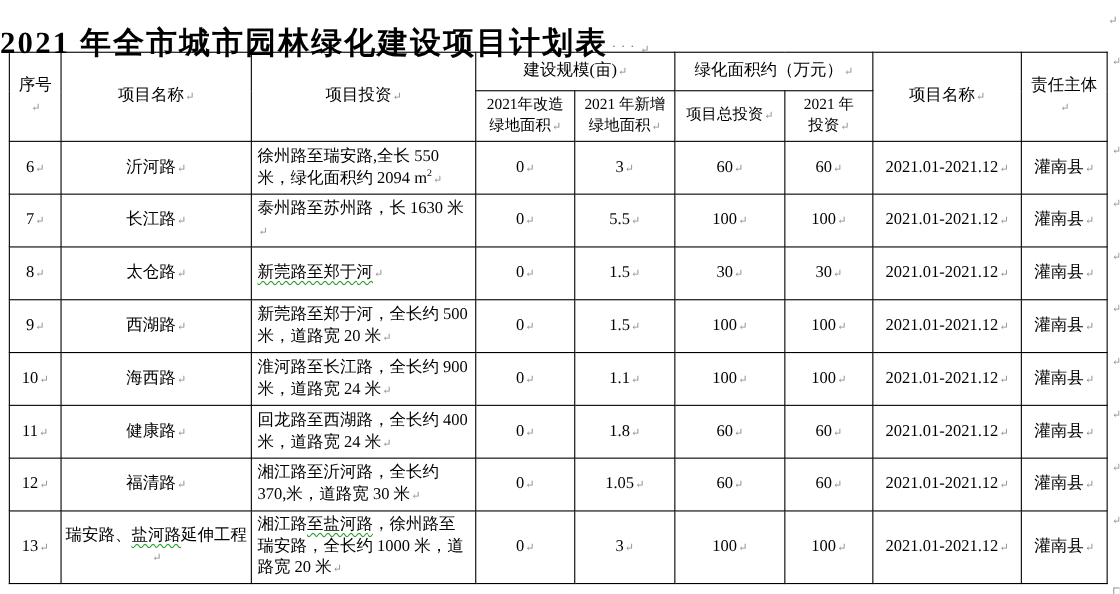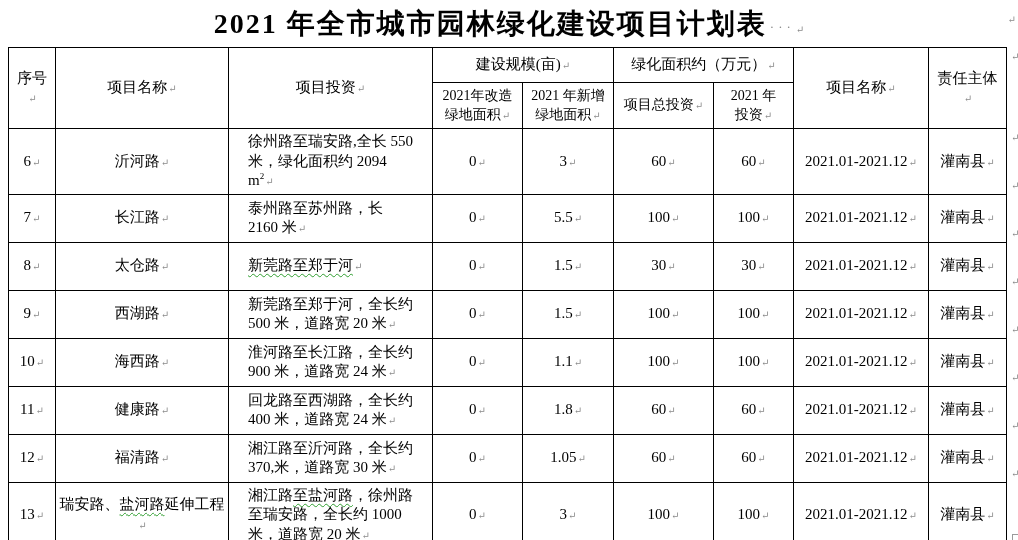--- a/index.html
+++ b/index.html
@@ -6,22 +6,22 @@
   html,body { background:#fff; }
   .page {
     position: relative;
     width: 1018px; height: 540px;
     background: #ffffff;
     overflow: hidden;
     font-family: "Liberation Serif", "DejaVu Serif", serif;
     color: #000;
   }
   .title-row {
-    position: absolute; top: 4px; left: 0; width: 100%;
-    text-align: center;
+    position: absolute; top: 20px; left: 0; width: 100%;
+    text-align: left;
     font-size: 28px; font-weight: bold; letter-spacing: 2px;
     line-height: 40px;
     white-space: nowrap;
   }
   .space-dots {
     color:#8a8a8a; font-weight: normal; font-size: 13px;
     letter-spacing: 4px; vertical-align: middle; margin-left: 3px;
   }
   .pilcrow {
     color:#8a8a8a; font-weight: normal; font-size: 10px;
@@ -38,21 +38,21 @@
     padding: 2px 4px;
     overflow: hidden;
   }
   thead tr.h1 { height: 35px; }
   thead tr.h2 { height: 46px; }
   tbody tr { height: 48px; }
   .h-sub { font-size: 14px; }
   .h-renov { padding: 2px 5px; }
   .h-added { padding: 2px 8px; }
   .h-inv21 { padding: 2px 10px; }
-  .c-overview { text-align: left; padding: 3px 19px; }
+  .c-overview { text-align: left; padding: 3px 5px; }
   .c-name { padding: 2px 2px; }
   .squiggle {
     text-decoration: underline wavy #2f9e2f 1px;
     text-underline-offset: 3px;
   }
   sup { font-size: 9px; }
   .row-end { position: absolute; color:#8a8a8a; font-size: 10px; font-weight: normal; }
   .end-square {
     position: absolute; width: 7px; height: 7px;
     border: 1px solid #9a9a9a; background: transparent;
@@ -105,21 +105,21 @@
             <td class="c-num"><span>0</span><span class="pilcrow">↵</span></td>
             <td class="c-num"><span>3</span><span class="pilcrow">↵</span></td>
             <td class="c-num"><span>60</span><span class="pilcrow">↵</span></td>
             <td class="c-num"><span>60</span><span class="pilcrow">↵</span></td>
             <td class="c-period"><span>2021.01-2021.12</span><span class="pilcrow">↵</span></td>
             <td class="c-owner"><span>灌南县</span><span class="pilcrow">↵</span></td>
           </tr>
           <tr>
             <td class="c-no"><span>7</span><span class="pilcrow">↵</span></td>
             <td class="c-name"><span>长江路</span><span class="pilcrow">↵</span></td>
-            <td class="c-overview"><span>泰州路至苏州路，长 2160 米</span><span class="pilcrow">↵</span></td>
+            <td class="c-overview"><span>泰州路至苏州路，长 1630 米</span><span class="pilcrow">↵</span></td>
             <td class="c-num"><span>0</span><span class="pilcrow">↵</span></td>
             <td class="c-num"><span>5.5</span><span class="pilcrow">↵</span></td>
             <td class="c-num"><span>100</span><span class="pilcrow">↵</span></td>
             <td class="c-num"><span>100</span><span class="pilcrow">↵</span></td>
             <td class="c-period"><span>2021.01-2021.12</span><span class="pilcrow">↵</span></td>
             <td class="c-owner"><span>灌南县</span><span class="pilcrow">↵</span></td>
           </tr>
           <tr>
             <td class="c-no"><span>8</span><span class="pilcrow">↵</span></td>
             <td class="c-name"><span>太仓路</span><span class="pilcrow">↵</span></td>

